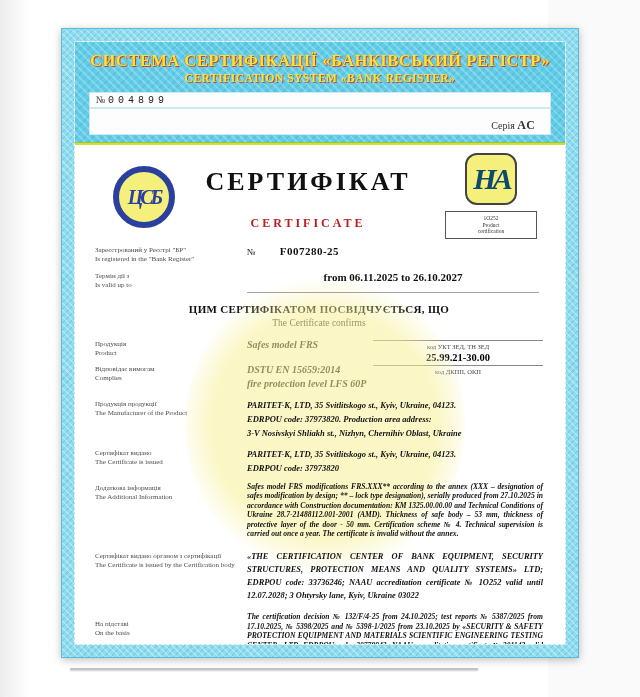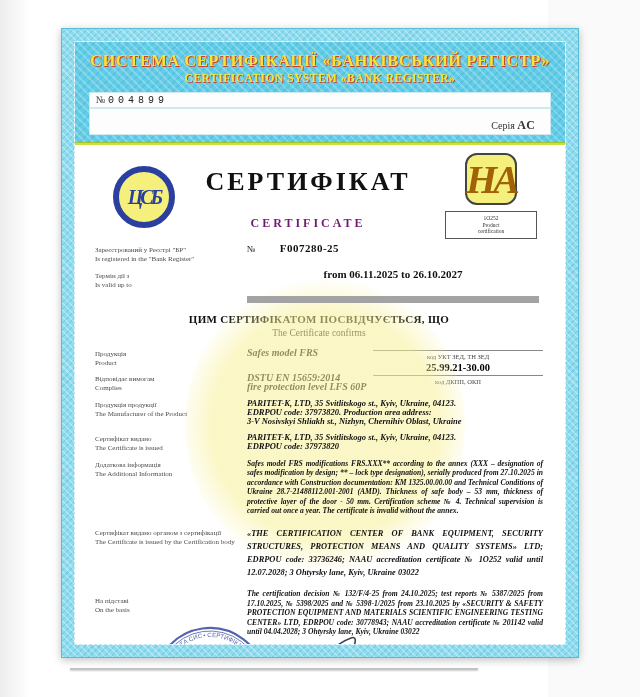--- a/index.html
+++ b/index.html
@@ -40,37 +40,37 @@
   .wm-green { position:absolute; left:222px; bottom:14px; width:78px; height:78px; border-radius:50%;
     border:2px solid rgba(130,195,160,.45); box-shadow:inset 0 0 0 6px rgba(150,210,175,.30), inset 0 0 0 14px rgba(150,210,175,.22);
     background:radial-gradient(circle, rgba(160,215,185,.35) 0 60%, transparent 75%); pointer-events:none; }
 
   .title-row { display:flex; align-items:center; justify-content:space-between; height:84px; position:relative; }
   .logo-round { width:62px; height:62px; border-radius:50%; background:#f5f07c; border:6px solid #2b3f9e;
     display:flex; align-items:center; justify-content:center; margin:4px 0 0 18px;
     color:#2b3f9e; font-weight:bold; font-size:20px; letter-spacing:-3px; font-style:italic; }
   .title-center { text-align:center; padding-top:8px; }
   .main-title { font-size:26px; font-weight:bold; letter-spacing:3px; color:#111; }
-  .sub-title { font-size:12px; font-weight:bold; letter-spacing:3px; color:#701a75; margin-top:19px; }
+  .sub-title { font-size:12px; font-weight:bold; letter-spacing:3px; color:#b91c1c; margin-top:19px; }
   .logo-right-wrap { width:100px; text-align:center; margin-right:2px; }
   .logo-square { width:52px; height:52px; margin:2px auto 6px; border-radius:12px; background:#f5f07c;
     border:2px solid #444; display:flex; align-items:center; justify-content:center;
-    color:#a16207; font-weight:bold; font-style:italic; font-size:40px; letter-spacing:-4px; }
+    color:#0c4a6e; font-weight:bold; font-style:italic; font-size:30px; letter-spacing:-4px; }
   .logo-caption { border:1px solid #555; background:#fff; font-size:5.5px; line-height:6.5px; padding:3px 2px; color:#333; width:92px; margin:0 auto; }
 
   .row { display:flex; margin-top:7px; position:relative; }
   .lbl { width:152px; flex:none; font-size:7px; line-height:8.5px; color:#4c4c4c; padding-top:2px; }
-  .val { flex:1; font-size:8.5px; line-height:9px; color:#111; }
+  .val { flex:1; font-size:8.5px; line-height:14px; color:#111; }
   .bold-it { font-weight:bold; font-style:italic; }
   .pre { white-space:pre-line; }
   .just { text-align:justify; }
 
   .reg-no { font-size:9px; color:#333; margin-right:22px; }
   .reg-num { font-weight:bold; font-size:11px; letter-spacing:.5px; }
-  .validity-val { font-weight:bold; font-size:11px; text-align:center; border-bottom:7px solid #a3a3a3; padding-bottom:17px; margin-right:4px; }
+  .validity-val { font-weight:bold; font-size:11px; text-align:center; border-bottom:1px solid #a3a3a3; padding-bottom:8px; margin-right:4px; }
 
   .confirm { text-align:center; margin-top:10px; }
   .confirm-uk { font-weight:bold; font-size:11px; letter-spacing:.3px; color:#111; }
   .confirm-en { font-size:9.5px; color:#222; margin-top:3px; }
 
   .prod-grid { display:grid; grid-template-columns:152px 1fr 170px; margin-top:10px; }
   .codes-box { grid-row:1 / span 2; grid-column:3; padding-top:2px; }
   .codes-line { border-top:1px solid #888; }
   .codes-small { font-size:6.5px; color:#444; text-align:center; padding:2px 0 1px; }
   .codes-val { font-weight:bold; font-size:10.5px; text-align:center; padding:1px 0 2px; }

